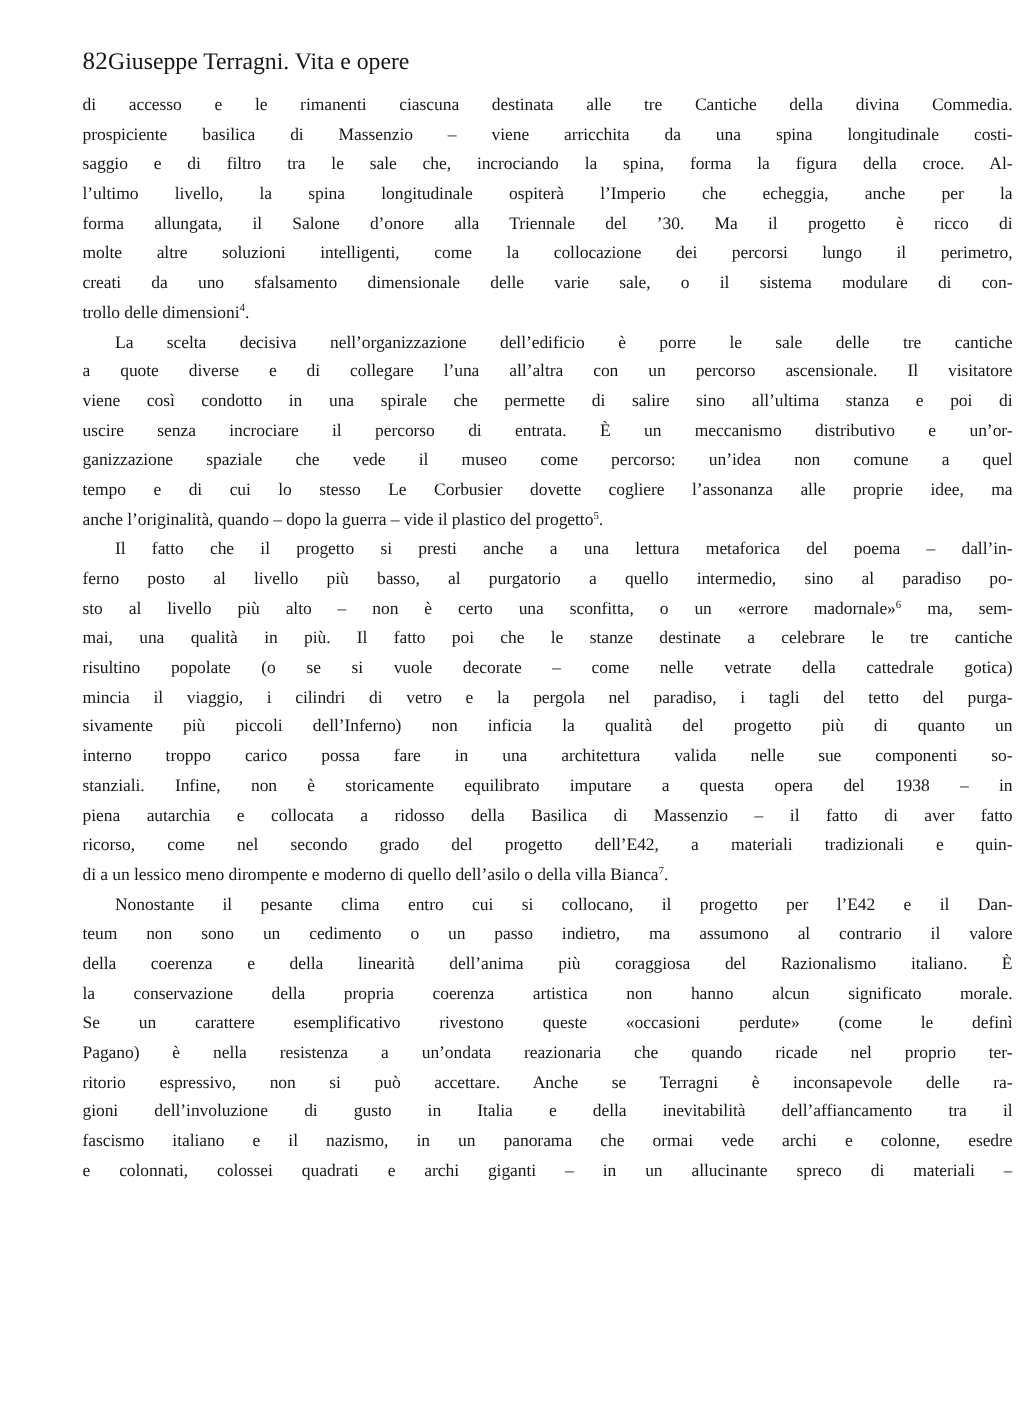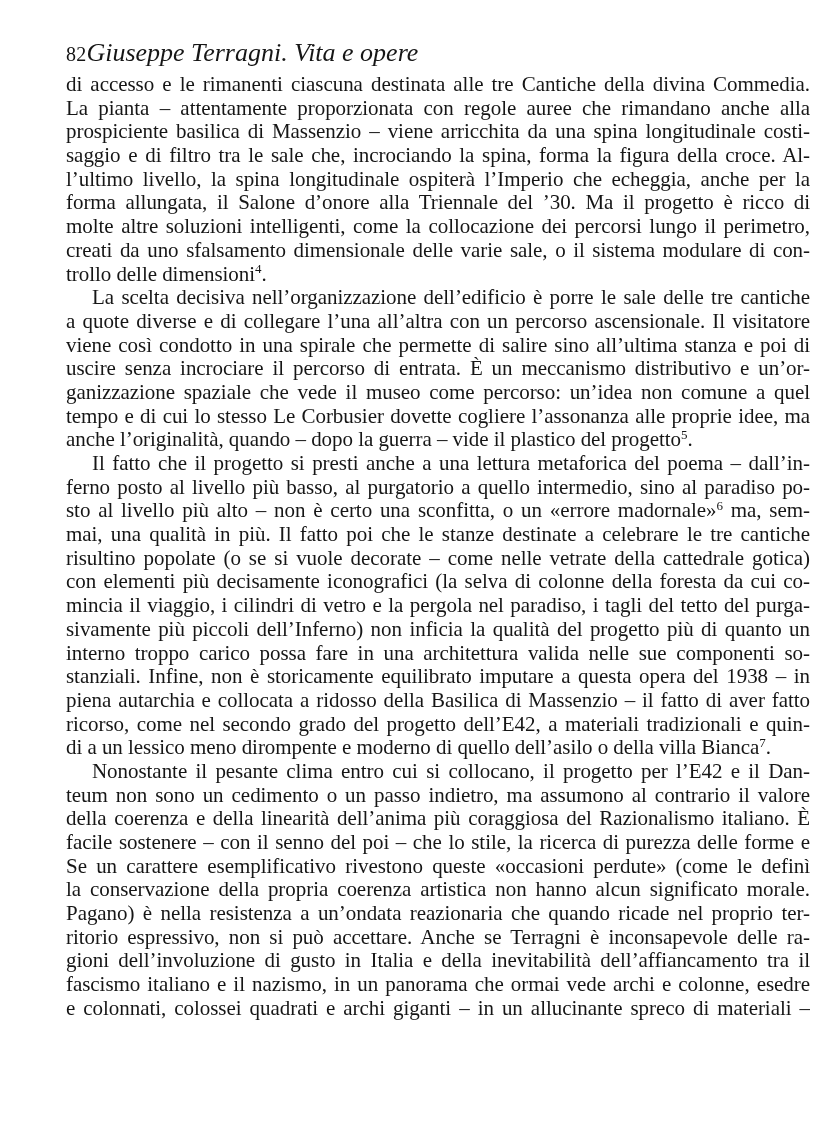--- a/index.html
+++ b/index.html
@@ -28,29 +28,28 @@
     display: flex;
     justify-content: flex-start;
     align-items: baseline;
     margin-top: 17px;
   }
   .pagenum {
     font-size: 20px;
     letter-spacing: 0.2px;
   }
   .running {
-    font-style: italic;
-    font-size: 26px;
+    font-size: 19px;
   }
   .textblock {
     position: absolute;
     left: 66px;
     top: 73px;
     width: 744px;
-    font-size: 21px;
+    font-size: 14px;
     line-height: 23.7px;
     letter-spacing: -0.05px;
   }
   .line {
     text-align: justify;
     text-align-last: justify;
     max-height: 23.7px;
     overflow: hidden;
   }
   .line.last {
@@ -71,21 +70,20 @@
 <body>
 
 <div class="page">
   <div class="header">
     <span class="pagenum">82</span>
     <span class="running">Giuseppe Terragni. Vita e opere</span>
   </div>
   <div class="textblock" id="textblock">
       <div class="para">
         <div class="line">di accesso e le rimanenti ciascuna destinata alle tre Cantiche della divina Commedia.</div>
-        <div class="line">La pianta – attentamente proporzionata con regole auree che rimandano anche alla</div>
         <div class="line">prospiciente basilica di Massenzio – viene arricchita da una spina longitudinale costi-</div>
         <div class="line">saggio e di filtro tra le sale che, incrociando la spina, forma la figura della croce. Al-</div>
         <div class="line">l’ultimo livello, la spina longitudinale ospiterà l’Imperio che echeggia, anche per la</div>
         <div class="line">forma allungata, il Salone d’onore alla Triennale del ’30. Ma il progetto è ricco di</div>
         <div class="line">molte altre soluzioni intelligenti, come la collocazione dei percorsi lungo il perimetro,</div>
         <div class="line">creati da uno sfalsamento dimensionale delle varie sale, o il sistema modulare di con-</div>
         <div class="line last">trollo delle dimensioni<sup>4</sup>.</div>
       </div>
       <div class="para">
         <div class="line indent">La scelta decisiva nell’organizzazione dell’edificio è porre le sale delle tre cantiche</div>
@@ -95,36 +93,34 @@
         <div class="line">ganizzazione spaziale che vede il museo come percorso: un’idea non comune a quel</div>
         <div class="line">tempo e di cui lo stesso Le Corbusier dovette cogliere l’assonanza alle proprie idee, ma</div>
         <div class="line last">anche l’originalità, quando – dopo la guerra – vide il plastico del progetto<sup>5</sup>.</div>
       </div>
       <div class="para">
         <div class="line indent">Il fatto che il progetto si presti anche a una lettura metaforica del poema – dall’in-</div>
         <div class="line">ferno posto al livello più basso, al purgatorio a quello intermedio, sino al paradiso po-</div>
         <div class="line">sto al livello più alto – non è certo una sconfitta, o un «errore madornale»<sup>6</sup> ma, sem-</div>
         <div class="line">mai, una qualità in più. Il fatto poi che le stanze destinate a celebrare le tre cantiche</div>
         <div class="line">risultino popolate (o se si vuole decorate – come nelle vetrate della cattedrale gotica)</div>
-        <div class="line">con elementi più decisamente iconografici (la selva di colonne della foresta da cui co-</div>
         <div class="line">mincia il viaggio, i cilindri di vetro e la pergola nel paradiso, i tagli del tetto del purga-</div>
         <div class="line">sivamente più piccoli dell’Inferno) non inficia la qualità del progetto più di quanto un</div>
         <div class="line">interno troppo carico possa fare in una architettura valida nelle sue componenti so-</div>
         <div class="line">stanziali. Infine, non è storicamente equilibrato imputare a questa opera del 1938 – in</div>
         <div class="line">piena autarchia e collocata a ridosso della Basilica di Massenzio – il fatto di aver fatto</div>
         <div class="line">ricorso, come nel secondo grado del progetto dell’E42, a materiali tradizionali e quin-</div>
         <div class="line last">di a un lessico meno dirompente e moderno di quello dell’asilo o della villa Bianca<sup>7</sup>.</div>
       </div>
       <div class="para">
         <div class="line indent">Nonostante il pesante clima entro cui si collocano, il progetto per l’E42 e il Dan-</div>
         <div class="line">teum non sono un cedimento o un passo indietro, ma assumono al contrario il valore</div>
         <div class="line">della coerenza e della linearità dell’anima più coraggiosa del Razionalismo italiano. È</div>
-        <div class="line">facile sostenere – con il senno del poi – che lo stile, la ricerca di purezza delle forme e</div>
+        <div class="line">la conservazione della propria coerenza artistica non hanno alcun significato morale.</div>
         <div class="line">Se un carattere esemplificativo rivestono queste «occasioni perdute» (come le definì</div>
-        <div class="line">la conservazione della propria coerenza artistica non hanno alcun significato morale.</div>
         <div class="line">Pagano) è nella resistenza a un’ondata reazionaria che quando ricade nel proprio ter-</div>
         <div class="line">ritorio espressivo, non si può accettare. Anche se Terragni è inconsapevole delle ra-</div>
         <div class="line">gioni dell’involuzione di gusto in Italia e della inevitabilità dell’affiancamento tra il</div>
         <div class="line">fascismo italiano e il nazismo, in un panorama che ormai vede archi e colonne, esedre</div>
         <div class="line">e colonnati, colossei quadrati e archi giganti – in un allucinante spreco di materiali –</div>
       </div>
     </div>
 </div>
 
 </body></html>

